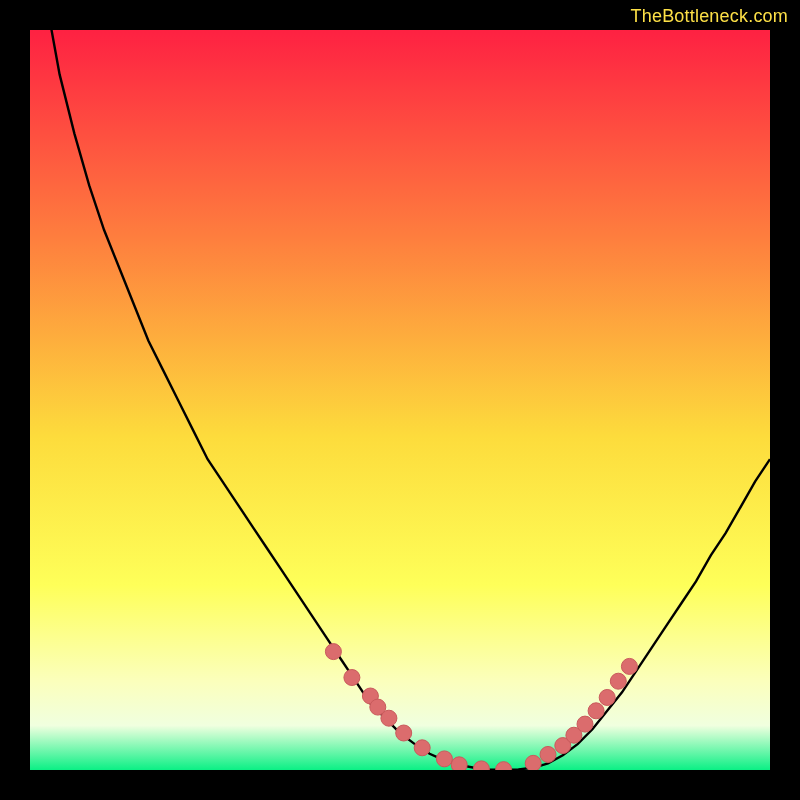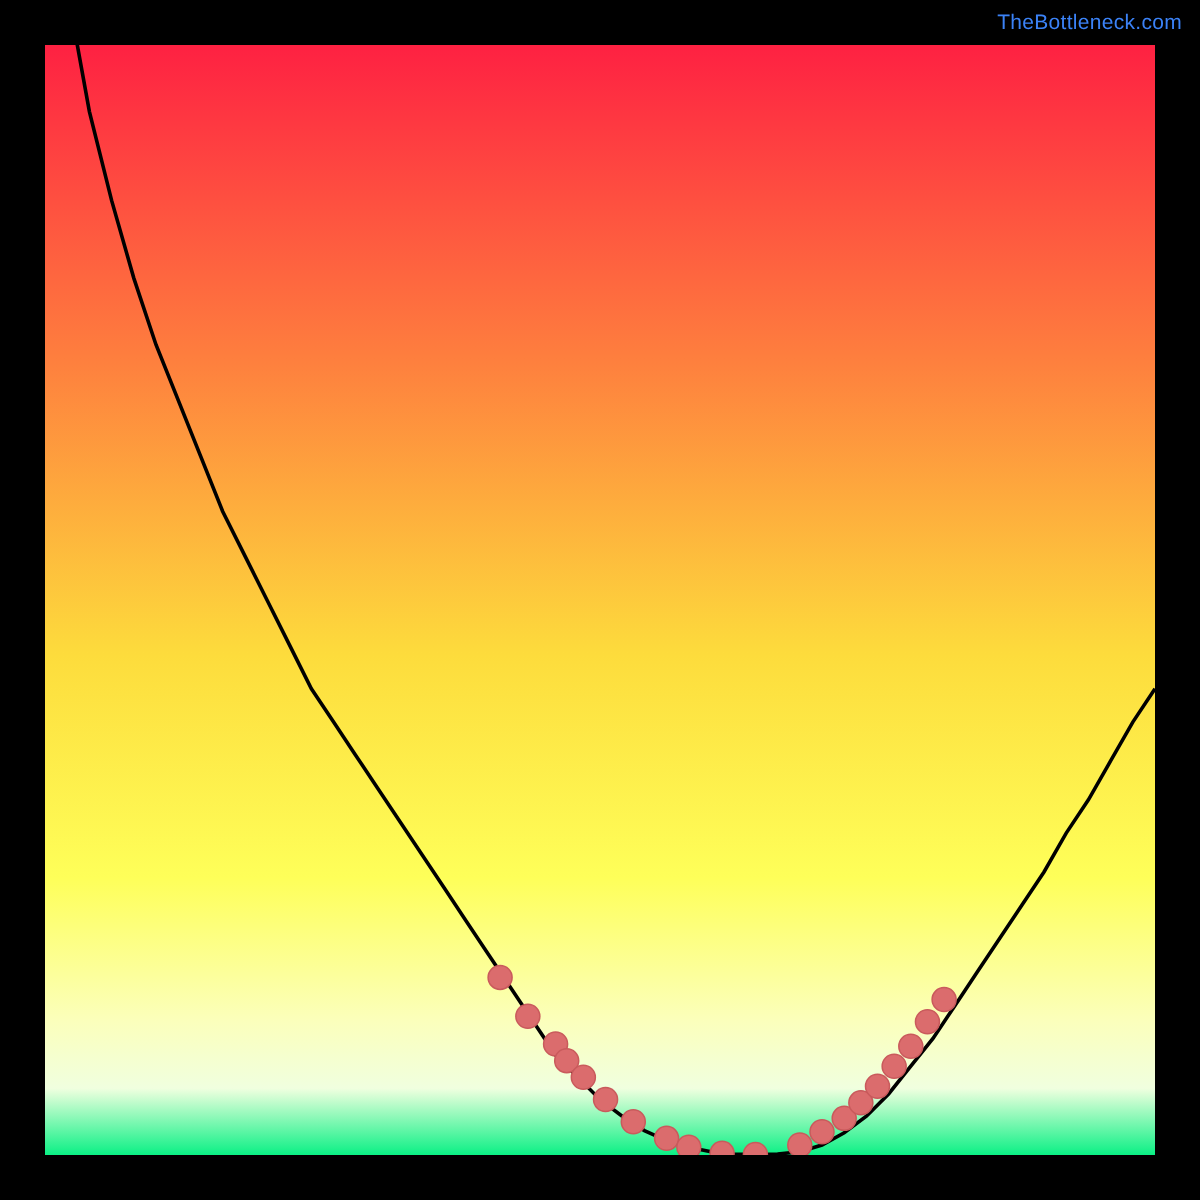--- a/index.html
+++ b/index.html
@@ -15,22 +15,22 @@
     position: absolute;
     top: 0; left: 0;
     width: 800px;
     height: 800px;
     background: #000;
   }
   .watermark {
     position: absolute;
     top: 6px;
     right: 12px;
-    color: #3b82f6;
-    font-size: 14px;
+    color: #fde047;
+    font-size: 18px;
     letter-spacing: 0.2px;
     z-index: 10;
     user-select: none;
   }
   .plot-area {
     position: absolute;
     top: 30px;
     left: 30px;
     width: 740px;
     height: 740px;

